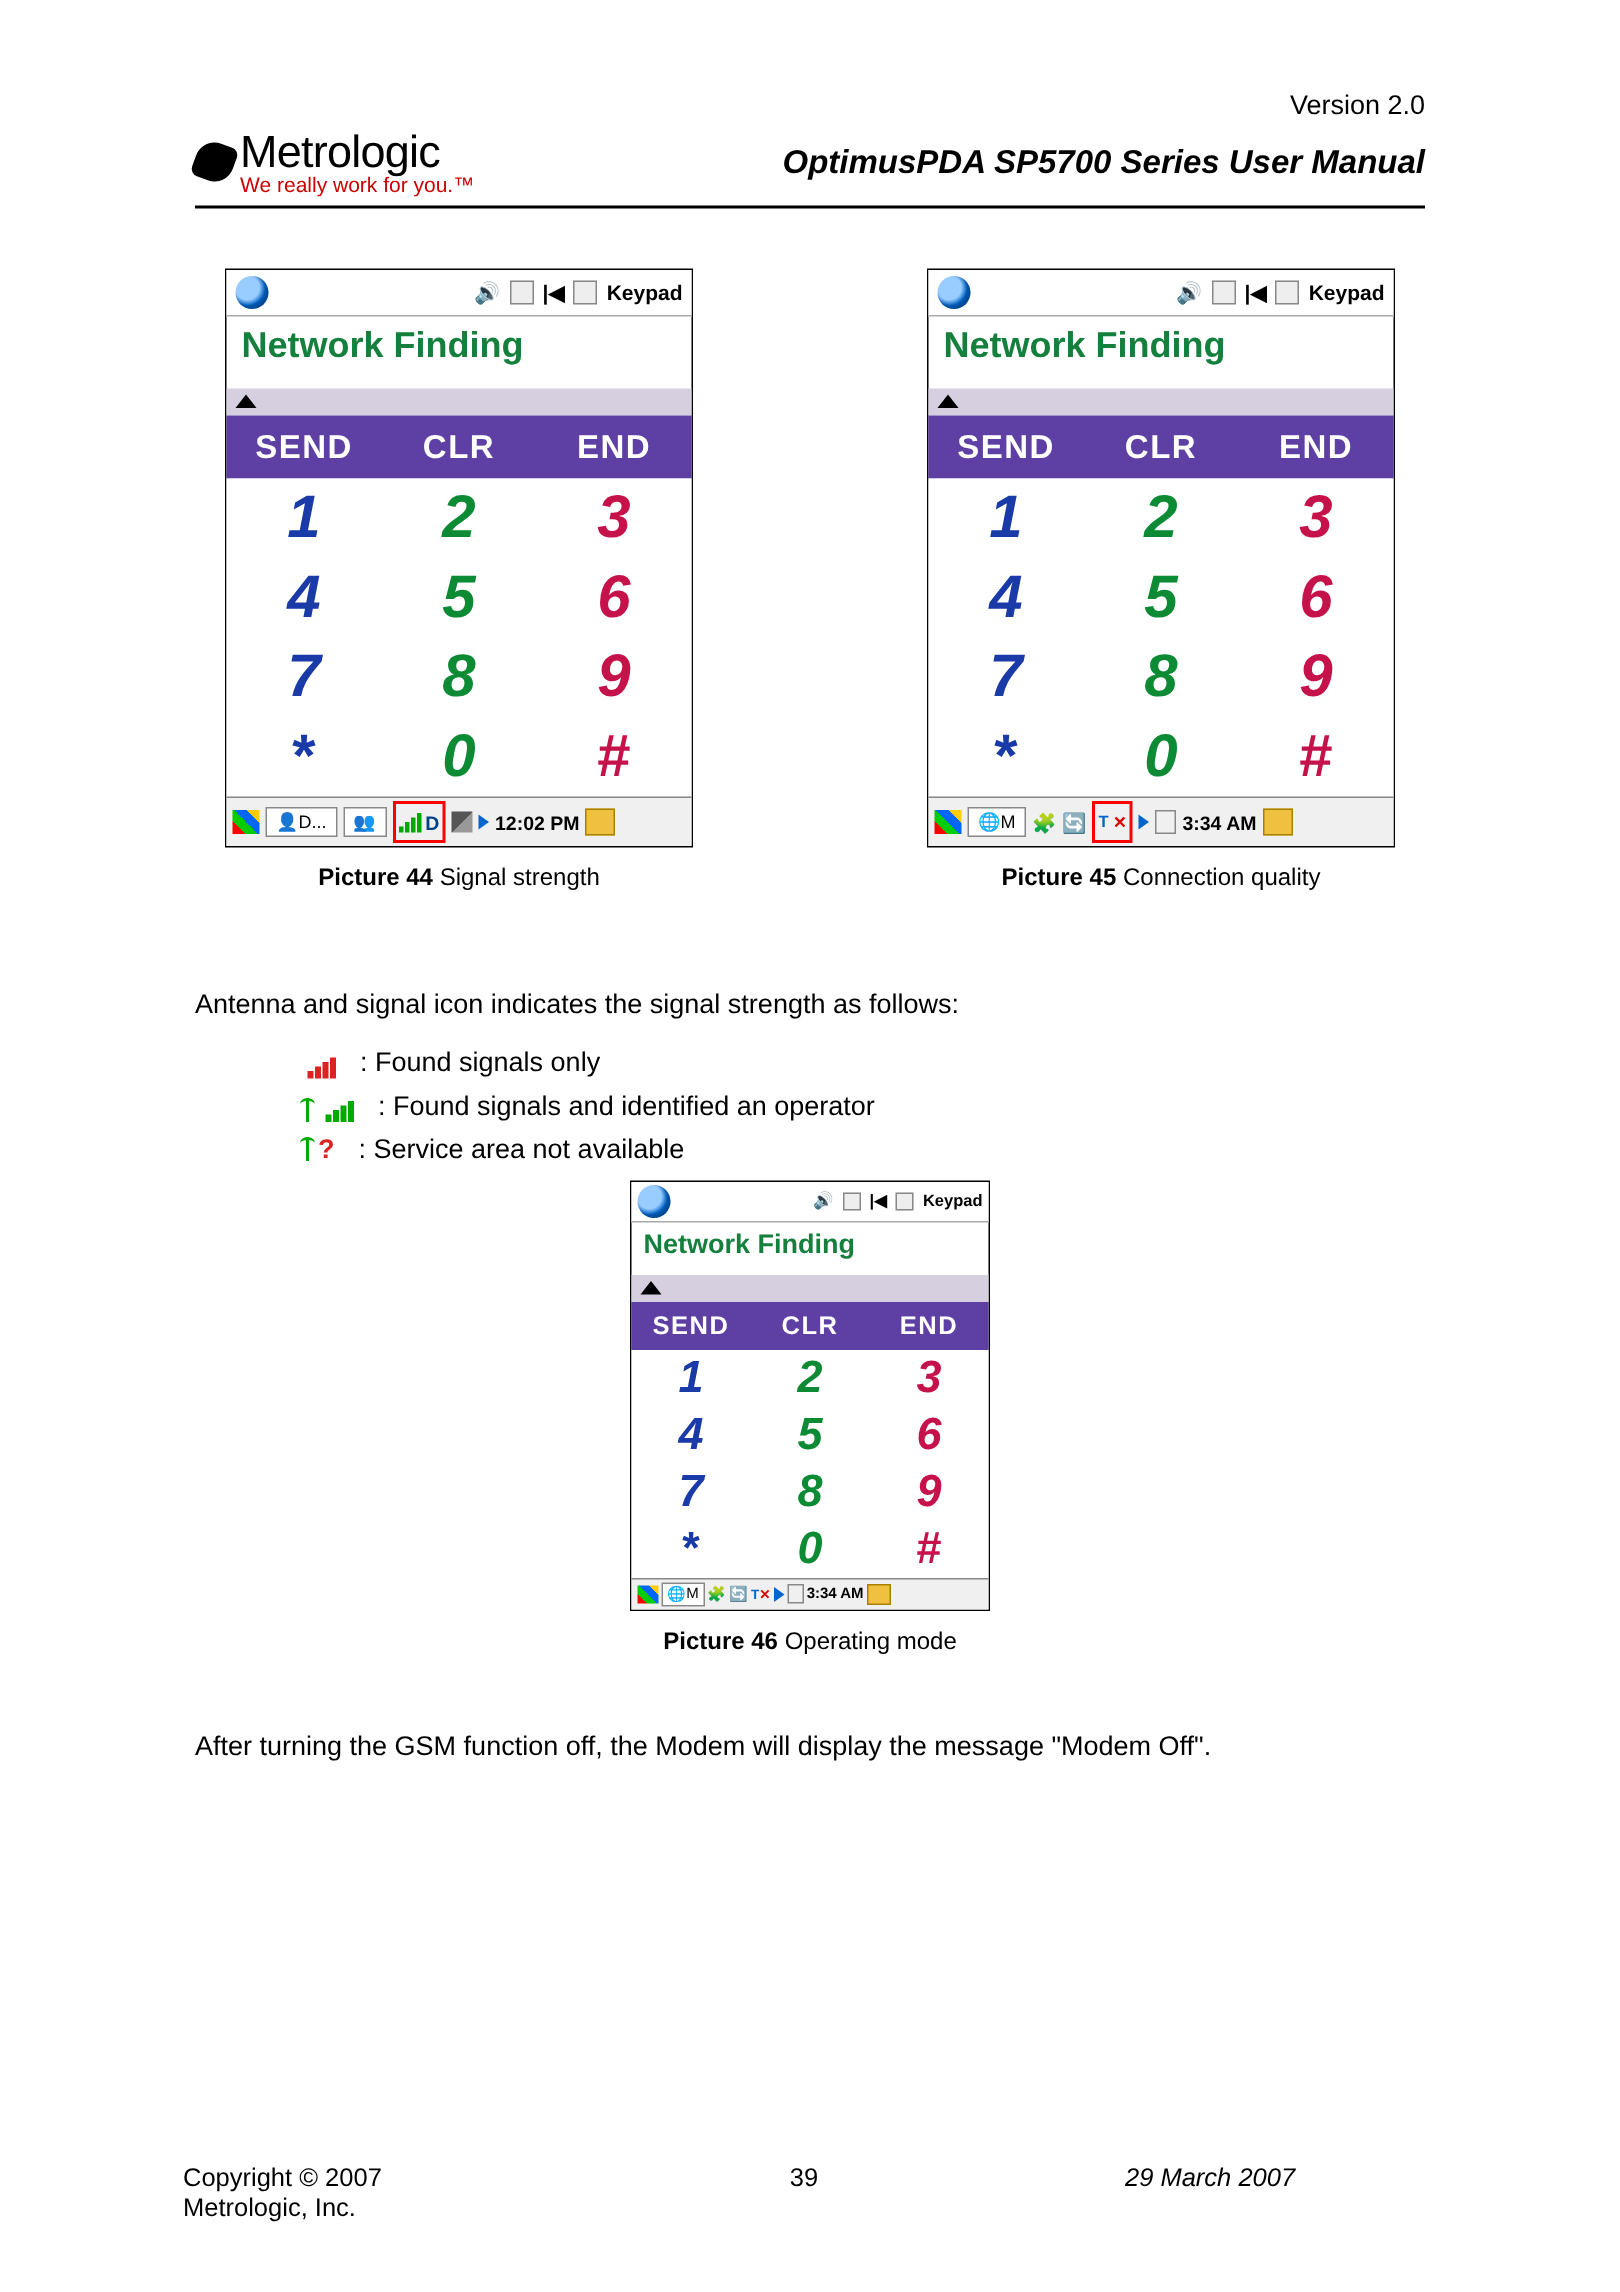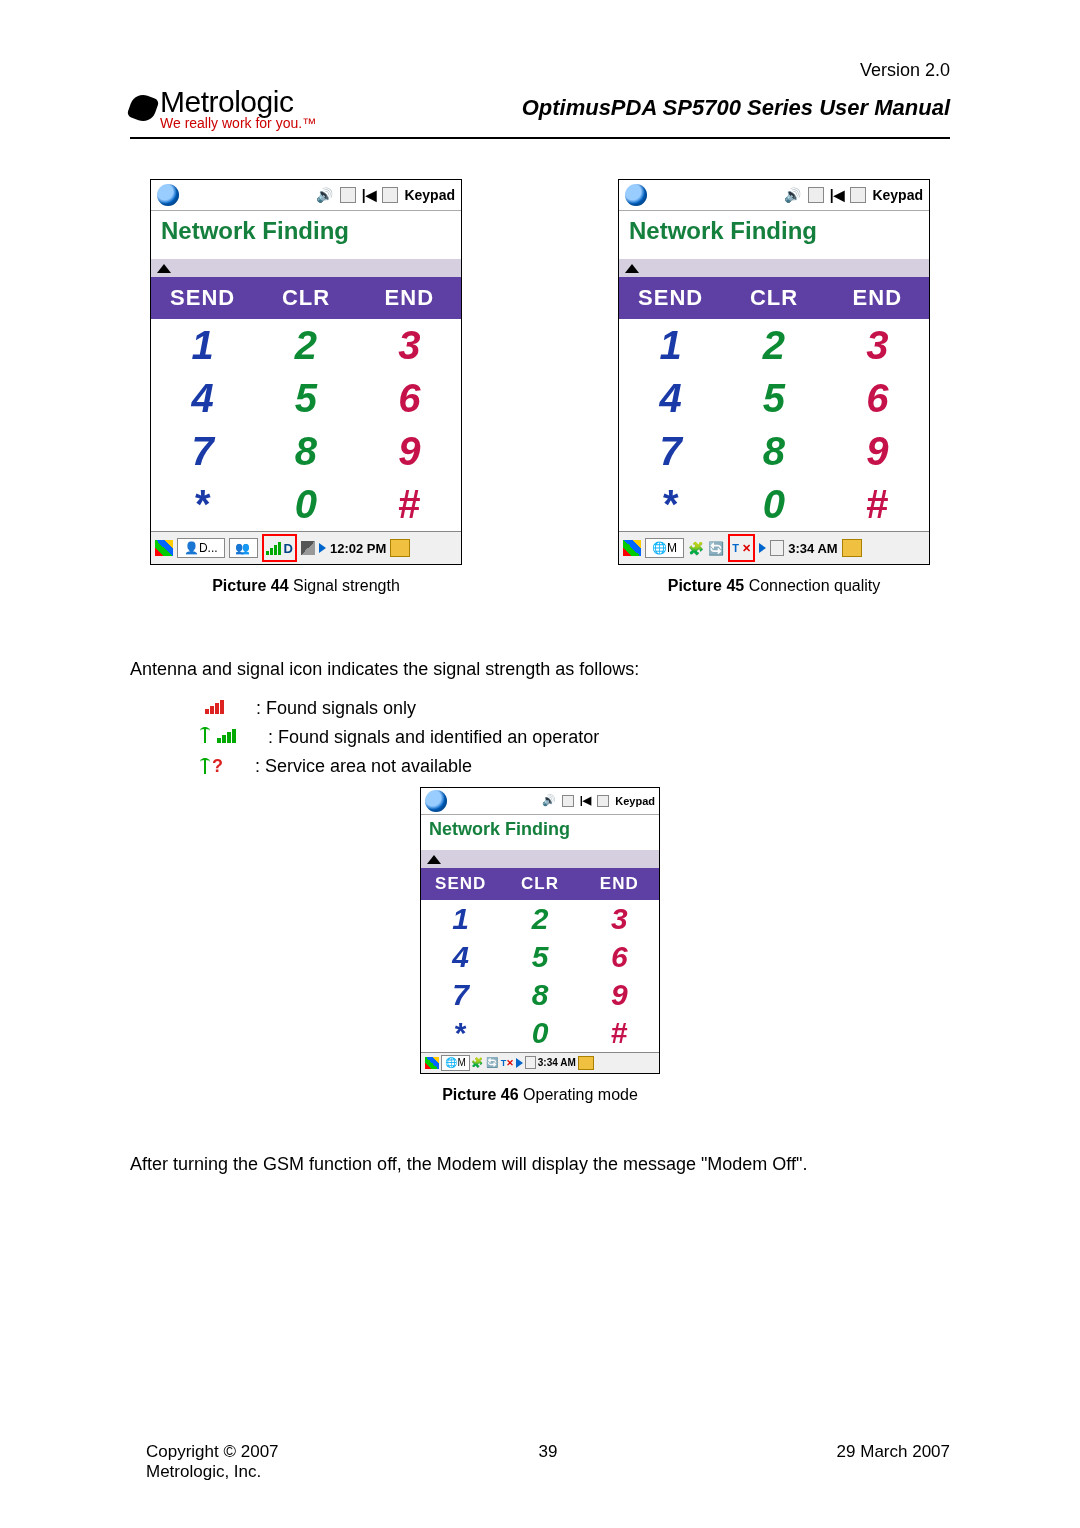--- a/index.html
+++ b/index.html
@@ -111,42 +111,42 @@
   .redbox { border:2.5px solid red; padding: 0 2px; display:flex; gap:3px; align-items:center;}
   .redbox.h24 { height: 24px; }
 
   .phone.small .net-title{font-size:18px;padding:4px 8px 10px;}
   .phone.small .btn-row div{font-size:17px;padding:6px 0;}
   .phone.small .key{font-size:30px;padding:2px 0;}
   .phone.small .p-top{padding:2px 4px;}
 
   .body-text { font-size:18px; line-height:1.6; margin: 14px 0 14px 0;}
   .bullet-list { margin-left: 70px; }
-  .bullet { display:flex; align-items:flex-start; gap:32px; font-size:18px; margin:8px 0;}
+  .bullet { display:flex; align-items:flex-end; gap:16px; font-size:18px; margin:8px 0;}
   .sig-icon { display:flex; align-items:flex-end; gap:1px; height:16px; width:24px; justify-content:flex-end;}
   .sig-icon i { width:4px; background:#d22;}
   .sig-icon i:nth-child(1){height:5px;} .sig-icon i:nth-child(2){height:8px;} .sig-icon i:nth-child(3){height:11px;} .sig-icon i:nth-child(4){height:14px;}
   .sig-icon.green i{ background:#0a0;}
   .ant { position:relative; width:10px;height:16px;}
   .ant::before{content:"";position:absolute;left:4px;top:0;width:2px;height:16px;background:#0a0;}
   .ant::after{content:"";position:absolute;left:0;top:0;width:10px;height:6px;border-top:2px solid #0a0;border-radius:50% 50% 0 0;}
   .qmark{color:#d22;font-weight:bold;font-size:18px;}
 
   .center-ss { display:flex; justify-content:center; margin-top:10px; margin-bottom:50px;}
   .center-ss .ss-col{align-items:center;}
 
   .footer {
-    position:absolute; left:146px; right:130px; bottom:46px;
+    position:absolute; left:122px; right:130px; bottom:46px;
     display:flex; justify-content:space-between; font-size:17px;
     border-top: none;
   }
   .footer .mid { text-align:center; flex:1;}
   .footer .left, .footer .right { width: 200px; }
   .footer .left { text-align:left; }
-  .footer .right { text-align:right; }
+  .footer .right { text-align:left;font-style:italic; }
 </style>
 </head>
 <body>
 
 <div class="page">
   <div class="version">Version 2.0</div>
 
   <div class="header-row">
     <div class="logo">
       <div class="logo-icon"></div>

